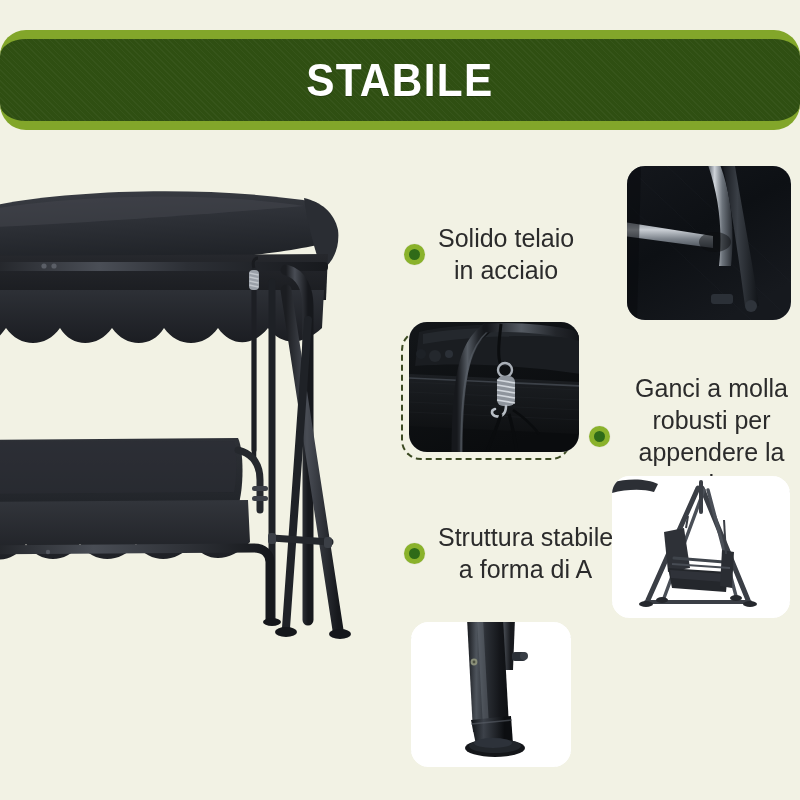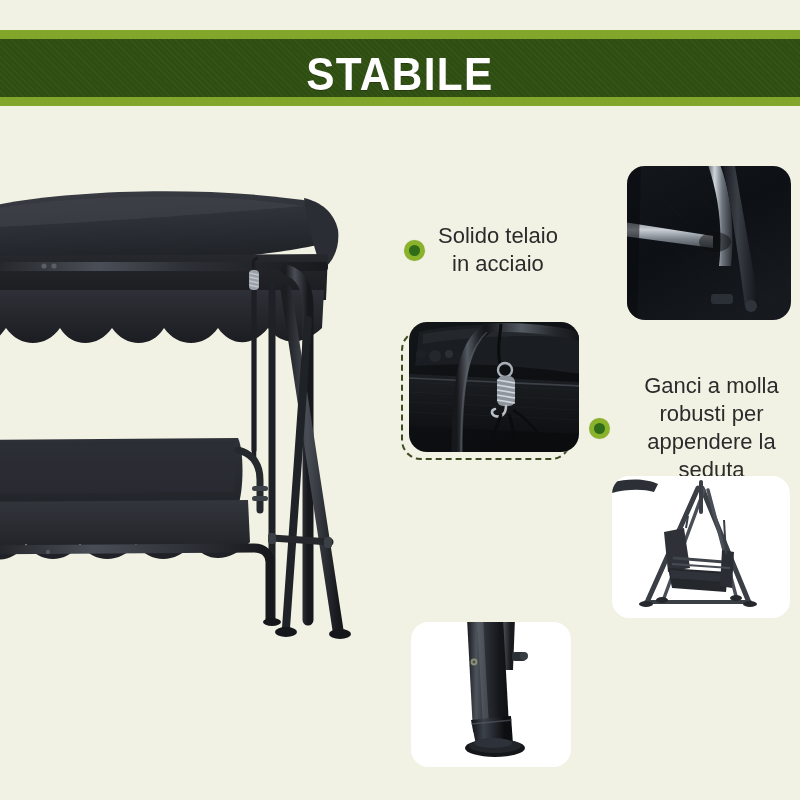--- a/index.html
+++ b/index.html
@@ -21,34 +21,35 @@
     inset: 0;
     background: #f2f2e4;
   }
 
   
   .banner {
     position: absolute;
     left: 0;
     top: 30px;
     width: 800px;
-    height: 76px;
+    height: 100px;
     background: #2f4f12;
     background-image:
       repeating-linear-gradient(45deg,
         rgba(255,255,255,0.035) 0px,
         rgba(255,255,255,0.035) 1px,
         rgba(0,0,0,0) 1px,
         rgba(0,0,0,0) 4px);
     display: flex;
-    align-items: flex-end;
+    align-items: center;
     justify-content: center;
     box-sizing: border-box;
     border-top: 9px solid #82a62a;
     border-bottom: 9px solid #82a62a;
+    border-radius: 26px;
   }
   .banner-title {
     color: #ffffff;
     font-size: 46px;
     font-weight: bold;
     letter-spacing: 1.5px;
     font-family: "Liberation Sans", sans-serif;
     line-height: 1;
     transform: scaleX(0.92);
     text-shadow: 0 1px 0 rgba(0,0,0,0.25);
@@ -83,21 +84,21 @@
     box-shadow: 0 0 0 0.5px rgba(0,0,0,0.05);
   }
   .bullet i {
     display: block;
     width: 11px;
     height: 11px;
     border-radius: 50%;
     background: #2f6b18;
   }
   .feature-text {
-    font-size: 22px;
+    font-size: 25px;
     line-height: 1.28;
     color: #2b2b2b;
     font-family: "Liberation Sans", sans-serif;
     white-space: pre-line;
   }
 
   
   #feat-1 { left: 404px; top: 222px; }
   #feat-1 .feature-text { text-align: center; }
 
@@ -267,20 +268,27 @@
 
   <div class="feature" id="feat-2">
     <span class="bullet">
         <i></i>
       </span>
     <span class="feature-text">Ganci a molla
 robusti per
 appendere la seduta</span>
   </div>
 
+  <div class="feature" id="feat-3">
+    <span class="bullet">
+        <i></i>
+      </span>
+    <span class="feature-text">Struttura stabile
+a forma di A</span>
+  </div>
 
 
   <div class="callout" id="callout-1">
     <svg viewBox="0 0 164 154" xmlns="http://www.w3.org/2000/svg" aria-hidden="true">
       <defs>
         <linearGradient id="c1bg" x1="0" y1="0" x2="0.6" y2="1">
           <stop offset="0" stop-color="#14171c"></stop>
           <stop offset="0.5" stop-color="#0d1014"></stop>
           <stop offset="1" stop-color="#16191e"></stop>
         </linearGradient>

